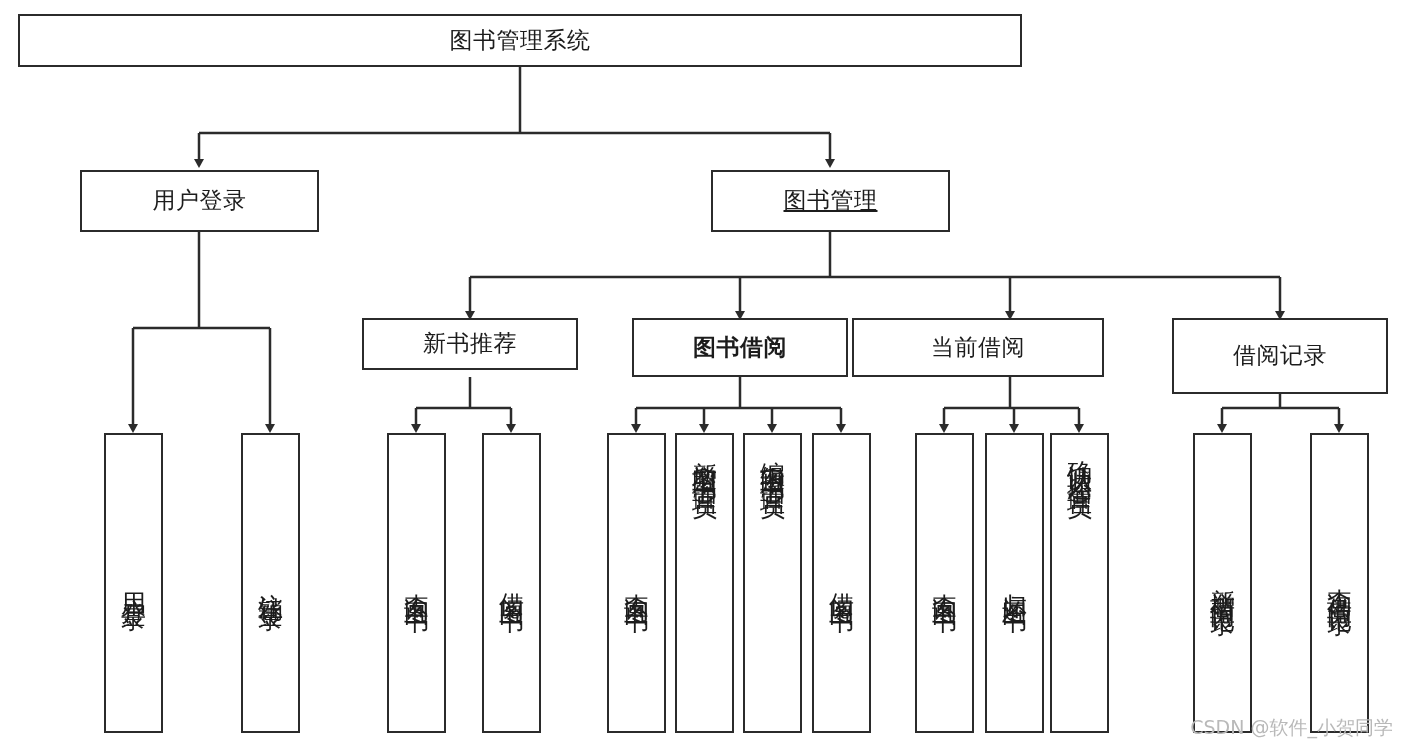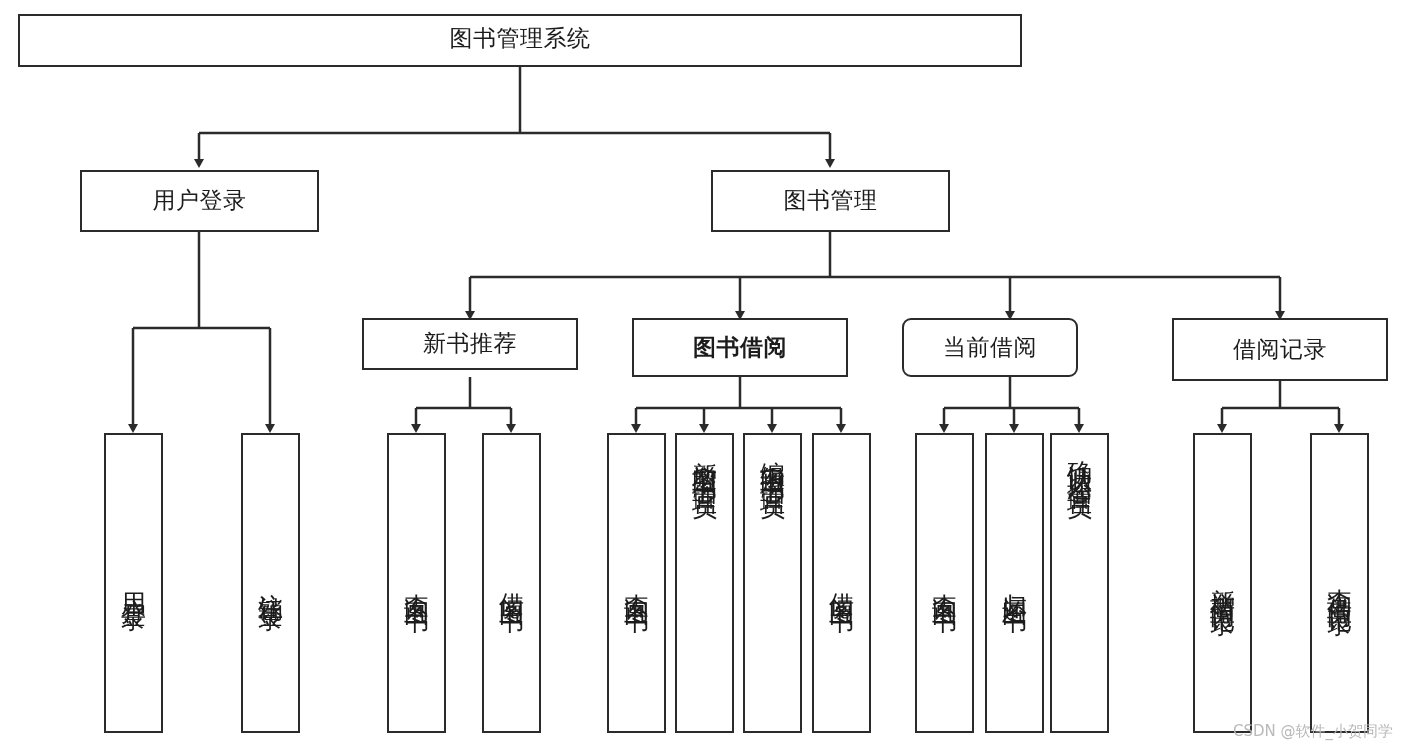--- a/index.html
+++ b/index.html
@@ -55,21 +55,21 @@
     left: 0;
     top: 0;
     width: 1405px;
     height: 747px;
     pointer-events: none;
   }
   .watermark {
     position: absolute;
     right: 12px;
     bottom: 6px;
-    font-size: 15px;
+    font-size: 19px;
     color: #b9b9b9;
     white-space: nowrap;
     font-family: "DejaVu Sans", "Liberation Sans", sans-serif;
   }
 </style>
 </head>
 <body>
 
 <div id="canvas">
 
@@ -117,29 +117,29 @@
       <path d="M1014,408 L1014,425" marker-end="url(#arrow)"></path>
       <path d="M1079,408 L1079,425" marker-end="url(#arrow)"></path>
 
       <path d="M1280,377 L1280,408"></path>
       <path d="M1222,408 L1339,408"></path>
       <path d="M1222,408 L1222,425" marker-end="url(#arrow)"></path>
       <path d="M1339,408 L1339,425" marker-end="url(#arrow)"></path>
     </g>
   </svg>
 
-  <div class="node horiz" style="left:18px; top:14px; width:1004px; height:53px;font-family:Liberation Mono, monospace;">图书管理系统</div>
+  <div class="node horiz" style="left:18px; top:14px; width:1004px; height:53px;">图书管理系统</div>
 
   <div class="node horiz" style="left:80px; top:170px; width:239px; height:62px;">用户登录</div>
-  <div class="node horiz" style="left:711px; top:170px; width:239px; height:62px;">图书管理</div>
+  <div class="node horiz" style="left:711px; top:170px; width:239px; height:62px;text-decoration:underline;">图书管理</div>
 
   <div class="node horiz" style="left:362px; top:318px; width:216px; height:52px;">新书推荐</div>
   <div class="node horiz" style="left:632px; top:318px; width:216px; height:59px;font-weight:bold;">图书借阅</div>
-  <div class="node horiz" style="left:902px; top:318px; width:176px; height:59px;border-radius:9px;">当前借阅</div>
-  <div class="node horiz" style="left:1172px; top:318px; width:216px; height:63px;">借阅记录</div>
+  <div class="node horiz" style="left:852px; top:318px; width:252px; height:59px;">当前借阅</div>
+  <div class="node horiz" style="left:1172px; top:318px; width:216px; height:76px;">借阅记录</div>
 
   <div class="node vert centered" style="left:104px; top:433px; width:59px; height:300px;">
     <span class="vlabel">用户登录</span>
   </div>
   <div class="node vert centered" style="left:241px; top:433px; width:59px; height:300px;">
     <span class="vlabel">注销登录</span>
   </div>
 
   <div class="node vert centered" style="left:387px; top:433px; width:59px; height:300px;">
     <span class="vlabel">查询图书</span>

